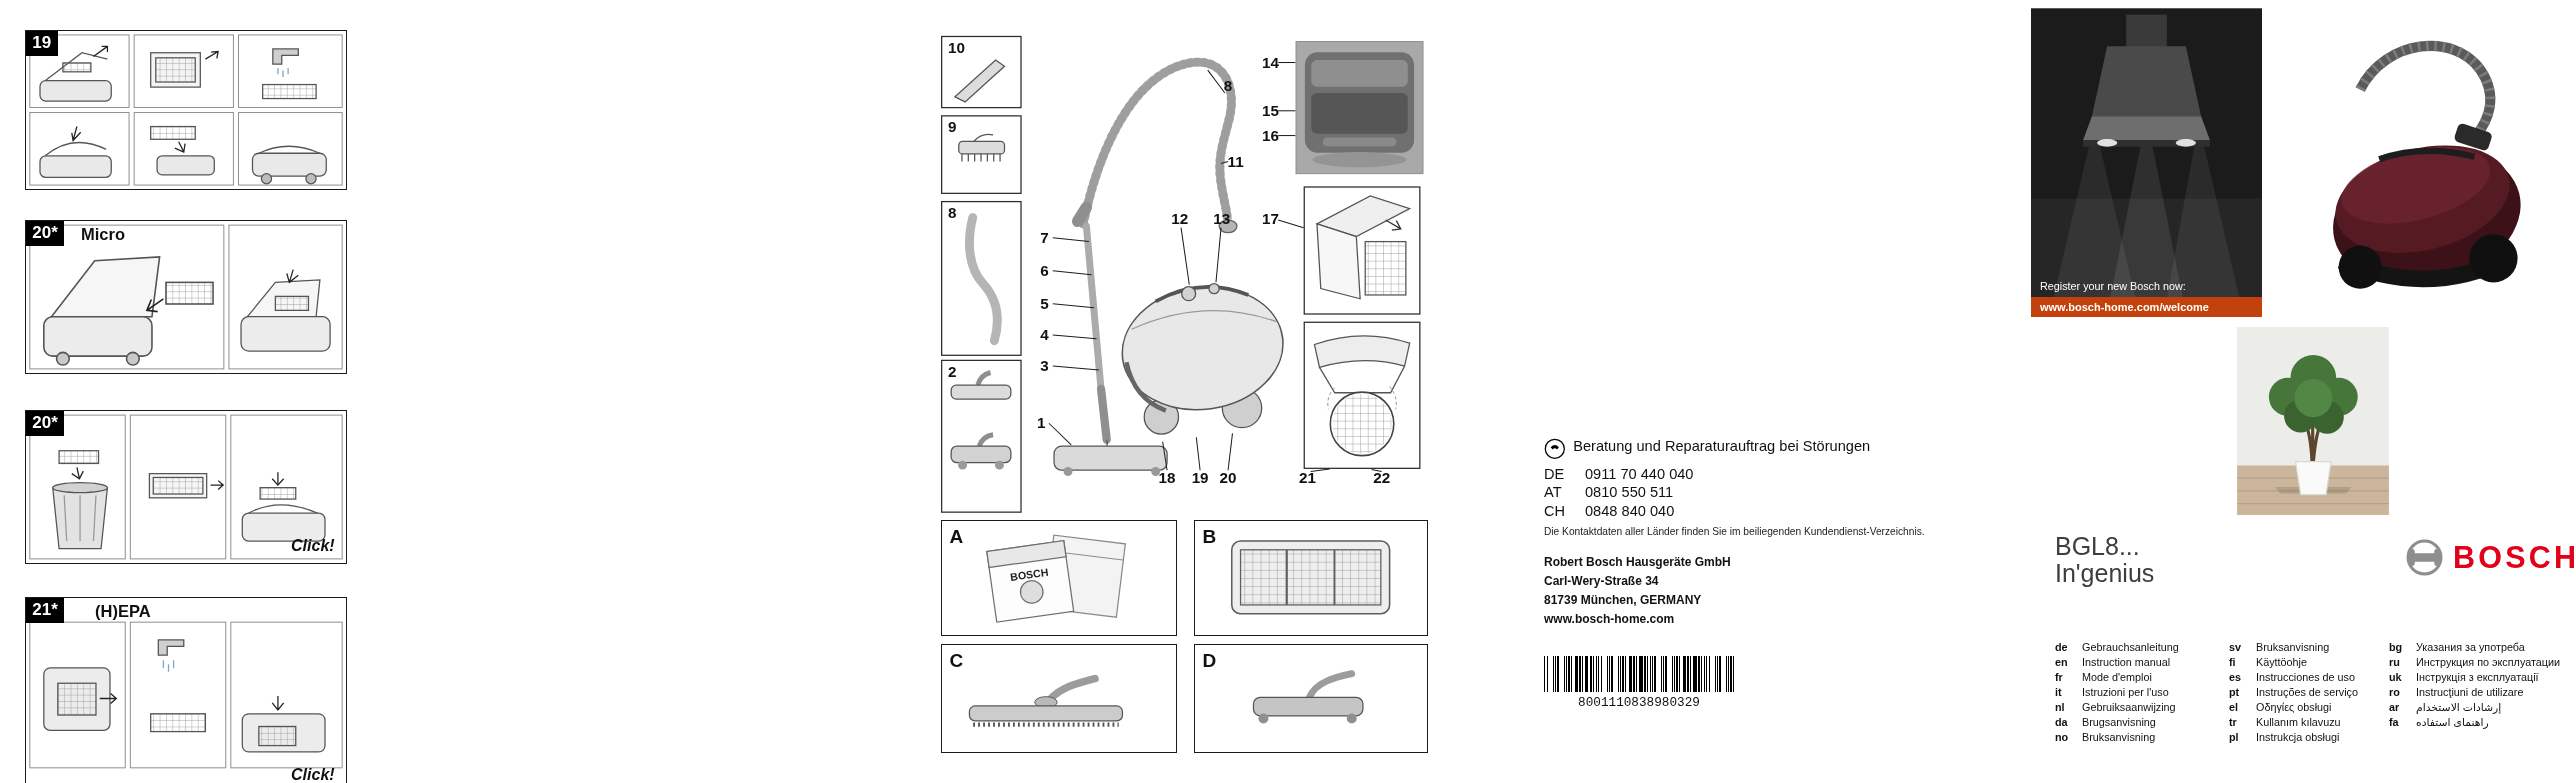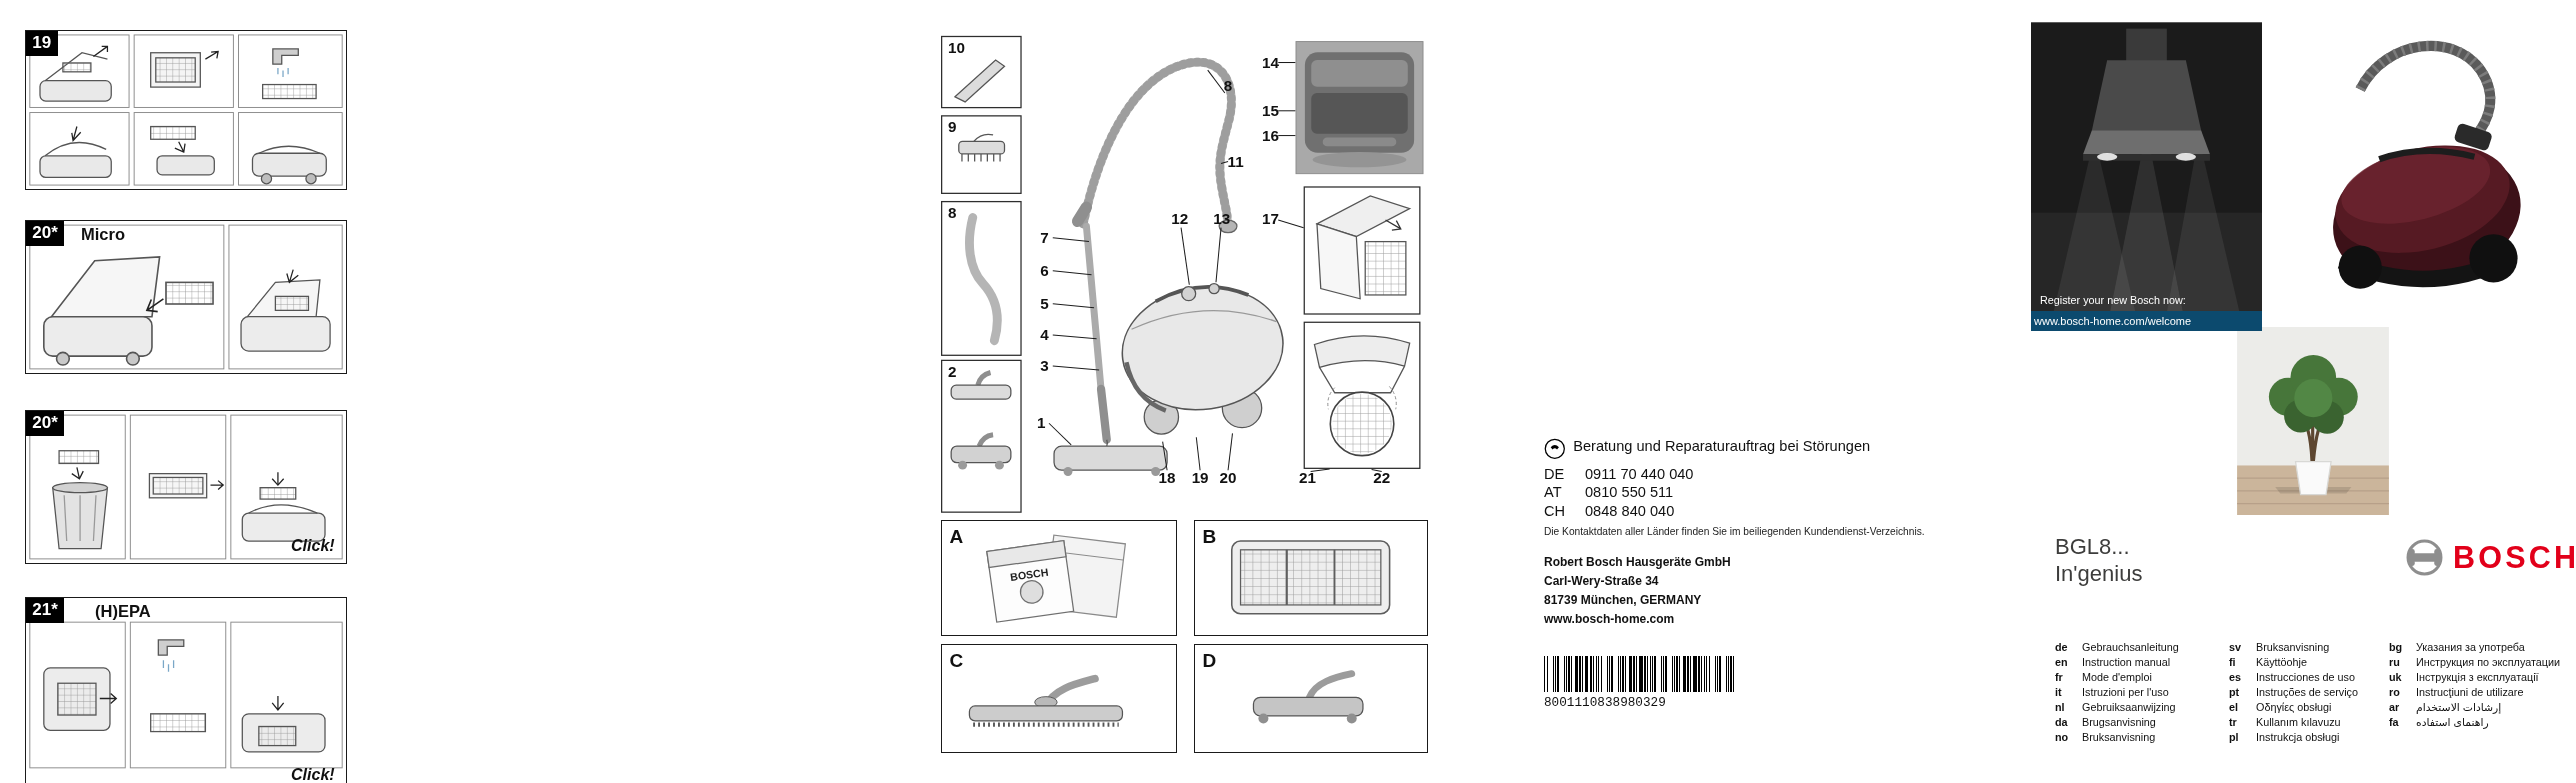--- a/index.html
+++ b/index.html
@@ -15,29 +15,29 @@
 .letterbox > svg{position:absolute;inset:0;width:100%;height:100%}
 .letter{position:absolute;top:5.1px;left:7.6px;font-weight:700;font-size:19px;z-index:2}
 .contact{position:absolute;left:1544px;top:438px;width:406px}
 .contact-head{display:flex;align-items:flex-start;gap:7.6px;font-size:14.6px;margin-bottom:5.1px}
 .contact-row{display:flex;font-size:14.6px;line-height:18.4px}
 .contact-code{width:41px;flex:0 0 41px}
 .contact-note{font-size:10.2px;margin-top:5.7px;color:#222}
 .address{margin-top:16.5px;font-weight:700;font-size:12px;line-height:19px}
 .barcode-wrap{margin-top:27px;width:190px}
 .barcode{height:36px;background:repeating-linear-gradient(90deg,#000 0 1.3px,#fff 1.3px 2.5px,#000 2.5px 4.4px,#fff 4.4px 5.7px,#000 5.7px 6.3px,#fff 6.3px 9px,#000 9px 10.2px,#fff 10.2px 10.8px)}
-.barcode-nums{display:flex;justify-content:flex-start;font-family:"Liberation Mono","DejaVu Sans Mono",monospace;font-size:12.7px;margin-top:3.2px}
+.barcode-nums{display:flex;justify-content:center;font-family:"Liberation Mono","DejaVu Sans Mono",monospace;font-size:12.7px;margin-top:3.2px}
 .lang-col{position:absolute;top:640px}
 .lang-row{display:flex;font-size:10.8px;line-height:15px;white-space:nowrap}
 .lang-code{font-weight:700;flex:0 0 27px}
 .promo{position:absolute;overflow:hidden}
 .promo > svg{position:absolute;inset:0}
 .reg-line{position:absolute;left:9px;bottom:25.4px;color:#fff;font-size:10.8px;z-index:2}
-.reg-band{position:absolute;left:0;right:0;bottom:0;height:20.3px;background:#0c4a6e;color:#fff;font-weight:400;font-size:11px;line-height:20.3px;padding-left:3px;z-index:2}
-.model{position:absolute;left:2055px;top:533px;font-size:22px;color:#3d3d3c;line-height:27px}
+.reg-band{position:absolute;left:0;right:0;bottom:0;height:20.3px;background:#c2410c;color:#fff;font-weight:700;font-size:11px;line-height:20.3px;padding-left:9px;z-index:2}
+.model{position:absolute;left:2055px;top:533px;font-size:25px;color:#3d3d3c;line-height:27px}
 .bosch-logo{position:absolute;left:2405px;top:538px;display:flex;align-items:center;gap:9px}
 .bosch-word{font-weight:700;font-size:30.5px;letter-spacing:3.2px;color:#e2001a}
 </style>
 </head>
 <body>
 
 <div class="page">
 
   <section class="panel" style="top:30px;height:160px">
     <div class="chip">19</div>
@@ -484,21 +484,21 @@
     <div class="lang-row">
         <span class="lang-code">ar</span>
         <span>إرشادات الاستخدام</span>
       </div>
     <div class="lang-row">
         <span class="lang-code">fa</span>
         <span>راهنمای استفاده</span>
       </div>
   </div>
 
-  <div class="promo" style="left:2031px;top:22px;width:231px;height:309px">
+  <div class="promo" style="left:2031px;top:8px;width:231px;height:309px">
     <svg viewBox="0 0 364 486" width="231" height="309">
       <rect width="364" height="486" fill="#1b1b1b"></rect>
       <rect y="300" width="364" height="186" fill="#262626"></rect>
       <polygon points="100,180 30,480 170,480" fill="#ffffff" opacity="0.07"></polygon>
       <polygon points="182,170 120,480 244,480" fill="#ffffff" opacity="0.09"></polygon>
       <polygon points="264,180 210,480 334,480" fill="#ffffff" opacity="0.07"></polygon>
       <rect x="150" y="10" width="64" height="56" fill="#3a3a3a"></rect>
       <path d="M120,60 L244,60 L268,170 L96,170 Z" fill="#4a4a4a"></path>
       <path d="M96,170 L268,170 L282,208 L82,208 Z" fill="#6e6e6e"></path>
       <path d="M82,208 h200 v10 h-200 Z" fill="#2f2f2f"></path>

